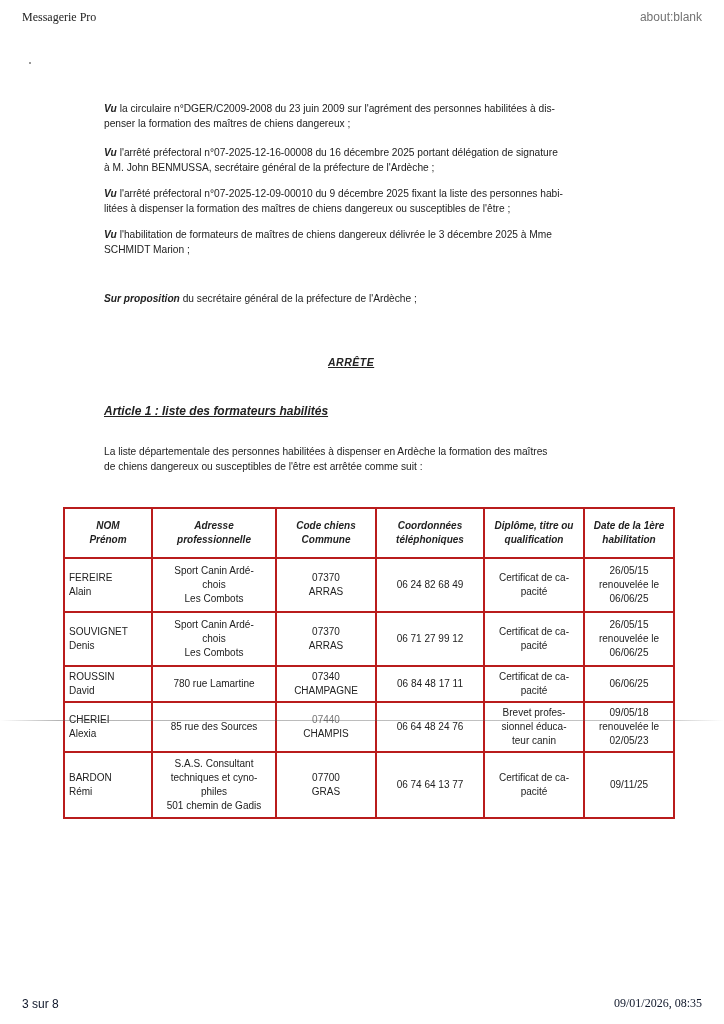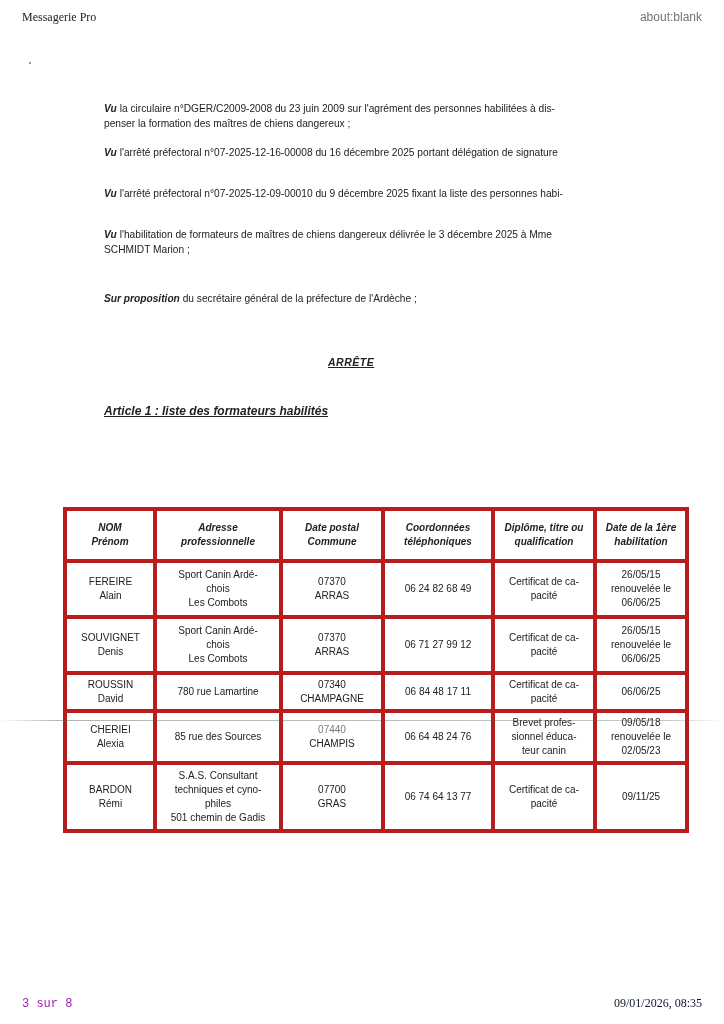--- a/index.html
+++ b/index.html
@@ -1,33 +1,33 @@
 <!DOCTYPE html>
 <html><head>
 <meta charset="utf-8">
 <style>
   html, body { margin: 0; padding: 0; background: #ffffff; }
   body { width: 724px; height: 1024px; position: relative; overflow: hidden; color: #1b1b1b; font-family: "Liberation Sans", sans-serif; }
   .print-header-left { position: absolute; left: 22px; top: 10px; font-family: "Liberation Serif", serif; font-size: 12px; color: #222; }
   .print-header-right { position: absolute; right: 22px; top: 10px; font-family: Liberation Sans, sans-serif; font-size: 12px; color: #737373; }
   .speck { position: absolute; left: 29px; top: 62px; width: 2px; height: 2px; background: #777; border-radius: 50%; }
-  .print-footer-left { position: absolute; left: 22px; bottom: 13px; font-family: Liberation Mono, monospace; font-size: 12px; color: #a21caf; }
+  .print-footer-left { position: absolute; left: 22px; bottom: 13px; font-family: Liberation Sans, sans-serif; font-size: 12px; color: #0f172a; }
   .print-footer-right { position: absolute; right: 22px; bottom: 13px; font-family: "Liberation Serif", serif; font-size: 12px; color: #0f172a; }
 
   .doc { position: absolute; left: 104px; top: 0; width: 500px; font-size: 10.2px; line-height: 15px; color: #222; }
   .para { position: absolute; left: 0; width: 496px; }
   .lead { font-weight: bold; font-style: italic; }
   .title-arrete { position: absolute; left: 224px; top: 355px; font-weight: bold; font-style: italic; text-decoration: underline; font-size: 10.5px; letter-spacing: 0.5px; }
   .article-title { position: absolute; left: 0; top: 404px; font-weight: bold; font-style: italic; text-decoration: underline; font-size: 12px; }
 
   table.formateurs { position: absolute; left: 63px; top: 507px; border-collapse: collapse; font-size: 10px; line-height: 14px; color: #222; }
-  table.formateurs th, table.formateurs td { border: 4px solid #b91c1c; padding: 2px 3px; vertical-align: middle; }
+  table.formateurs th, table.formateurs td { border: 2px solid #b91c1c; padding: 2px 3px; vertical-align: middle; }
   table.formateurs th { font-weight: bold; font-style: italic; text-align: center; height: 44px; }
   table.formateurs td { text-align: center; }
-  table.formateurs td.name { text-align: center; padding-left: 4px; }
+  table.formateurs td.name { text-align: left; padding-left: 4px; }
   .c1 { width: 80px; } .c2 { width: 116px; } .c3 { width: 92px; } .c4 { width: 100px; } .c5 { width: 92px; } .c6 { width: 82px; }
   tr.r1 td, tr.r2 td { height: 48px; }
   tr.r3 td { height: 30px; }
   tr.r4 td { height: 44px; }
   tr.r5 td { height: 60px; }
   .faint { color: #777; }
   .line { display: block; }
   .scan-line { position: absolute; left: 0; top: 720px; width: 724px; height: 1px; background: linear-gradient(90deg, rgba(0,0,0,0) 0%, rgba(90,90,90,0.45) 8%, rgba(90,90,90,0.35) 92%, rgba(0,0,0,0) 100%); }
 </style>
 </head>
@@ -37,53 +37,56 @@
 <div class="print-header-right">about:blank</div>
 <div class="speck"></div>
 
 <div class="doc">
   <div class="para" style="top:101px">
     <span class="lead">Vu</span><span> la circulaire n°DGER/C2009-2008 du 23 juin 2009 sur l'agrément des personnes habilitées à dis-</span><br>
     <span>penser la formation des maîtres de chiens dangereux ;</span>
   </div>
   <div class="para" style="top:145px">
     <span class="lead">Vu</span><span> l'arrêté préfectoral n°07-2025-12-16-00008 du 16 décembre 2025 portant délégation de signature</span><br>
+    <span>à M. John BENMUSSA, secrétaire général de la préfecture de l'Ardèche ;</span>
   </div>
   <div class="para" style="top:186px">
     <span class="lead">Vu</span><span> l'arrêté préfectoral n°07-2025-12-09-00010 du 9 décembre 2025 fixant la liste des personnes habi-</span><br>
+    <span>litées à dispenser la formation des maîtres de chiens dangereux ou susceptibles de l'être ;</span>
   </div>
   <div class="para" style="top:227px">
     <span class="lead">Vu</span><span> l'habilitation de formateurs de maîtres de chiens dangereux délivrée le 3 décembre 2025 à Mme</span><br>
     <span>SCHMIDT Marion ;</span>
   </div>
   <div class="para" style="top:291px">
     <span class="lead">Sur proposition</span><span> du secrétaire général de la préfecture de l'Ardèche ;</span>
   </div>
 
   <div class="title-arrete">ARRÊTE</div>
   <div class="article-title">Article 1 : liste des formateurs habilités</div>
 
   <div class="para" style="top:444px">
-    <br>
+    <span>La liste départementale des personnes habilitées à dispenser en Ardèche la formation des maîtres</span><br>
+    <span>de chiens dangereux ou susceptibles de l'être est arrêtée comme suit :</span>
   </div>
 </div>
 
 <table class="formateurs">
   <thead>
     <tr>
       <th class="c1">
           <span class="line">NOM</span>
           <span class="line">Prénom</span>
         </th>
       <th class="c2">
           <span class="line">Adresse</span>
           <span class="line">professionnelle</span>
         </th>
       <th class="c3">
-          <span class="line">Date postal</span>
+          <span class="line">Code chiens</span>
           <span class="line">Commune</span>
         </th>
       <th class="c4">
           <span class="line">Coordonnées</span>
           <span class="line">téléphoniques</span>
         </th>
       <th class="c5">
           <span class="line">Diplôme, titre ou</span>
           <span class="line">qualification</span>
         </th>

